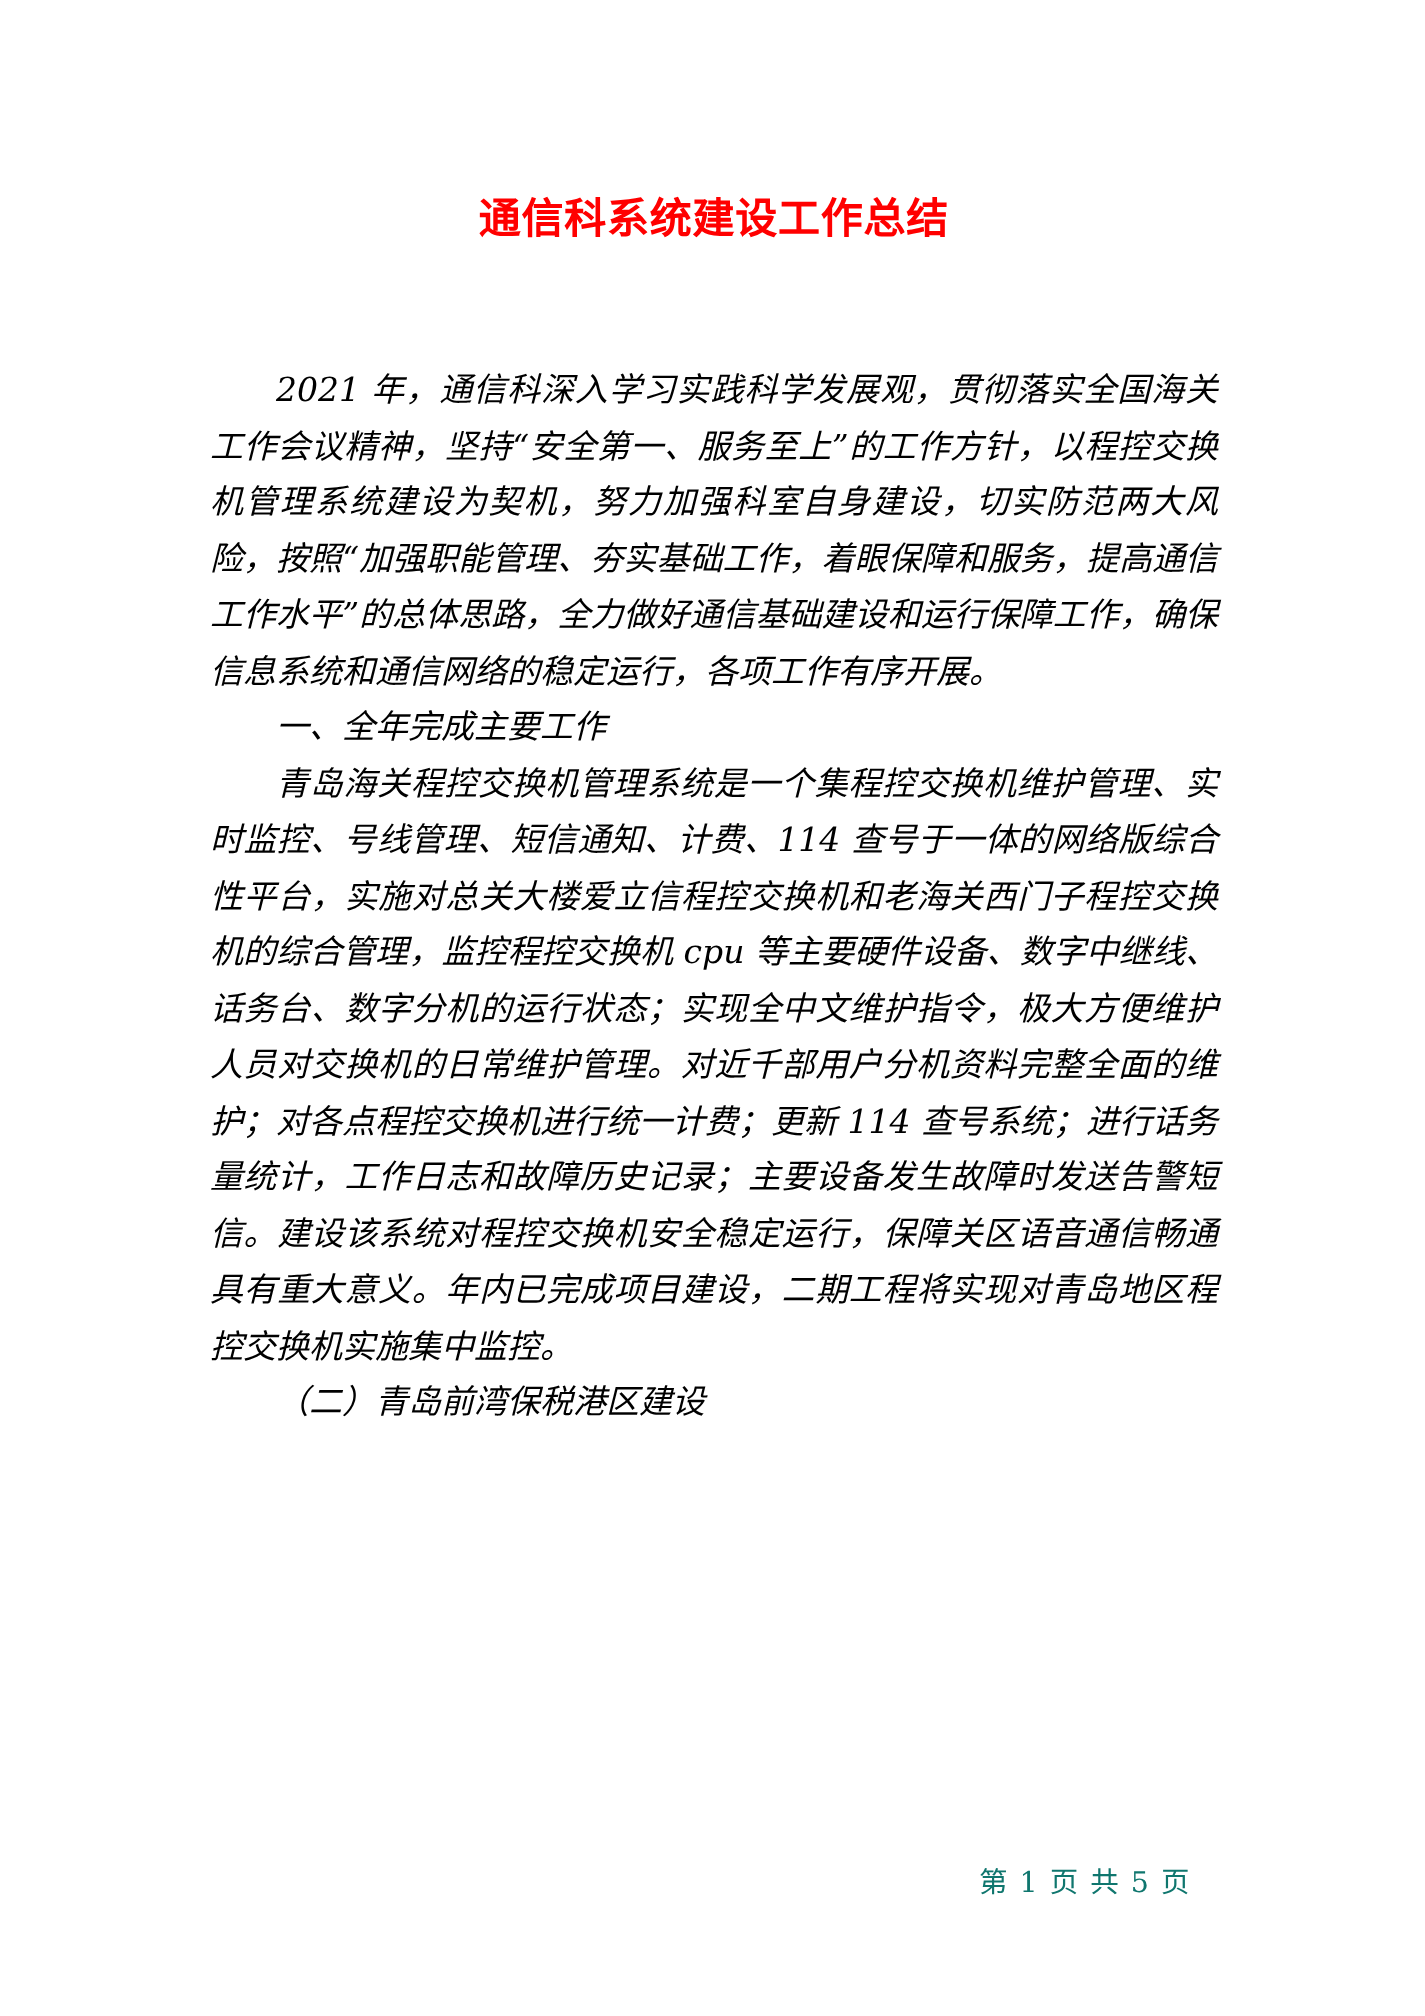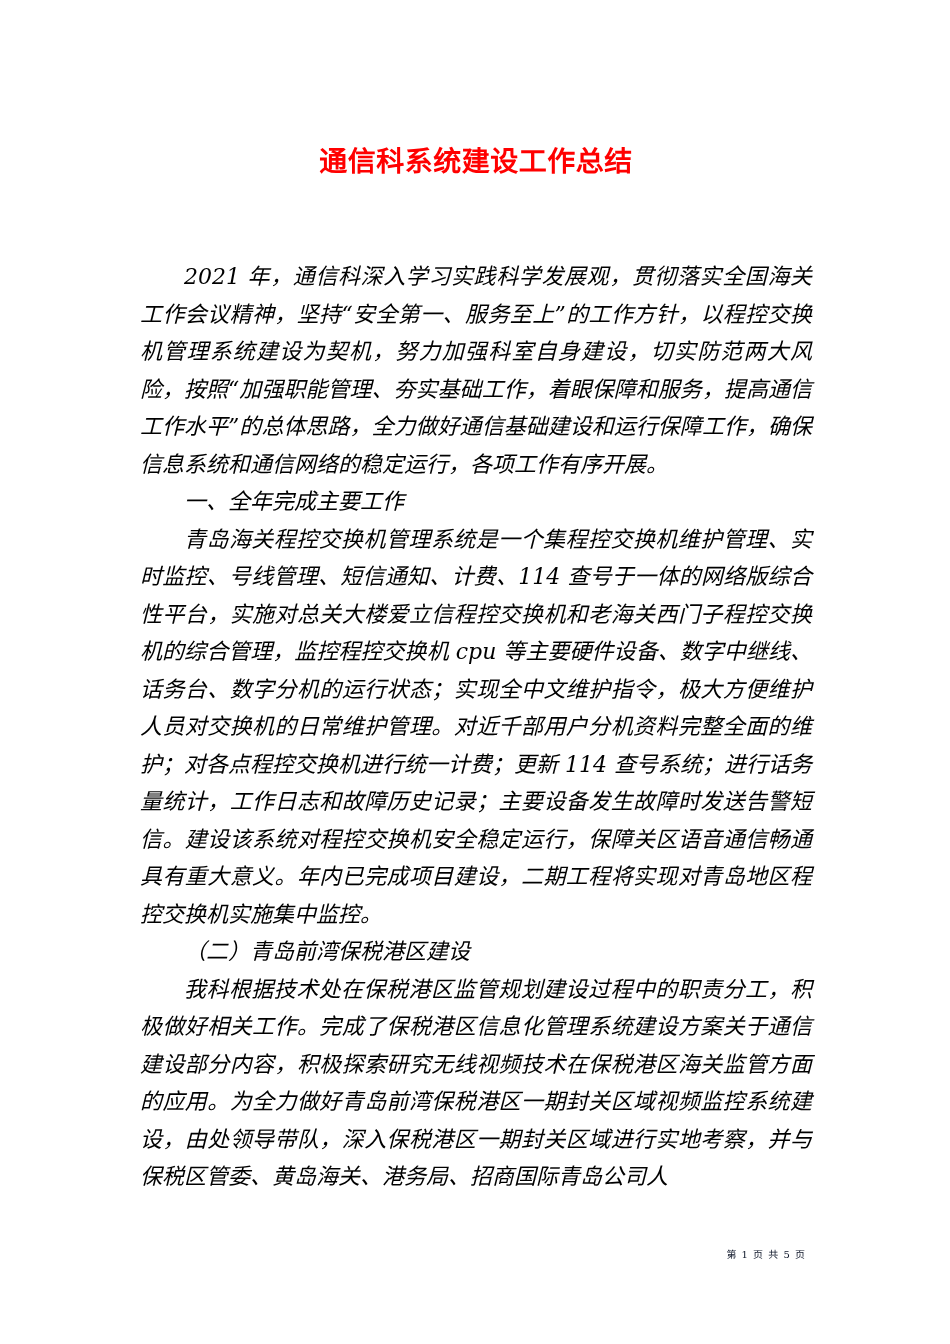--- a/index.html
+++ b/index.html
@@ -19,21 +19,21 @@
     position: absolute;
     top: 0;
     left: 0;
     width: 950px;
     height: 1344px;
     background: #ffffff;
     box-sizing: border-box;
     padding: 0 138px 0 140px;
   }
   .doc-title {
-    margin: 16px;
+    margin: 0;
     padding-top: 128px;
     font-size: 28px;
     line-height: 36px;
     font-weight: bold;
     text-align: center;
     letter-spacing: 0.5px;
   }
   .doc-body {
     margin-top: 78px;
     font-size: 22px;
@@ -43,37 +43,36 @@
     font-style: italic;
   }
   .doc-body p.para {
     margin: 0;
     text-indent: 2em;
     word-break: break-all;
   }
   .doc-footer {
     position: absolute;
     top: 1246px;
-    right: 144px;
-    font-size: 10px;
+    right: 156px;
+    font-size: 19px;
     line-height: 18px;
-    color: #0f172a;
+    color: #0f766e;
     letter-spacing: 1px;
   }
 </style>
 </head>
 <body>
 
 <div class="page">
   <h1 class="doc-title" style="color: rgb(255, 0, 0);">通信科系统建设工作总结</h1>
 
   <div class="doc-body" id="paragraphs" style="color: rgb(0, 0, 0);">
       <p class="para">2021 年，通信科深入学习实践科学发展观，贯彻落实全国海关工作会议精神，坚持“安全第一、服务至上”的工作方针，以程控交换机管理系统建设为契机，努力加强科室自身建设，切实防范两大风险，按照“加强职能管理、夯实基础工作，着眼保障和服务，提高通信工作水平”的总体思路，全力做好通信基础建设和运行保障工作，确保信息系统和通信网络的稳定运行，各项工作有序开展。</p>
       <p class="para">一、全年完成主要工作</p>
       <p class="para">青岛海关程控交换机管理系统是一个集程控交换机维护管理、实时监控、号线管理、短信通知、计费、114 查号于一体的网络版综合性平台，实施对总关大楼爱立信程控交换机和老海关西门子程控交换机的综合管理，监控程控交换机 cpu 等主要硬件设备、数字中继线、话务台、数字分机的运行状态；实现全中文维护指令，极大方便维护人员对交换机的日常维护管理。对近千部用户分机资料完整全面的维护；对各点程控交换机进行统一计费；更新 114 查号系统；进行话务量统计，工作日志和故障历史记录；主要设备发生故障时发送告警短信。建设该系统对程控交换机安全稳定运行，保障关区语音通信畅通具有重大意义。年内已完成项目建设，二期工程将实现对青岛地区程控交换机实施集中监控。</p>
       <p class="para">（二）青岛前湾保税港区建设</p>
-      <p class="para">我科根据技术处在保税港区监管规划建设过程中的职责分工，积极做好相关工作。完成了保税港区信息化管理系统建设方案关于通信建设部分内容，积极探索研究无线视频技术在保税港区海关监管方面的应用。为全力做好青岛前湾保税港区一期封关区域视频监控系统建设，由处领导带队，深入保税港区一期封关区域进行实地考察，并与保税区管委、黄岛海关、港务局、招商国际青岛公司人</p>
     </div>
 
   <div class="doc-footer">
     <span>第 1 页 共 5 页</span>
   </div>
 </div>
 
 </body></html>

